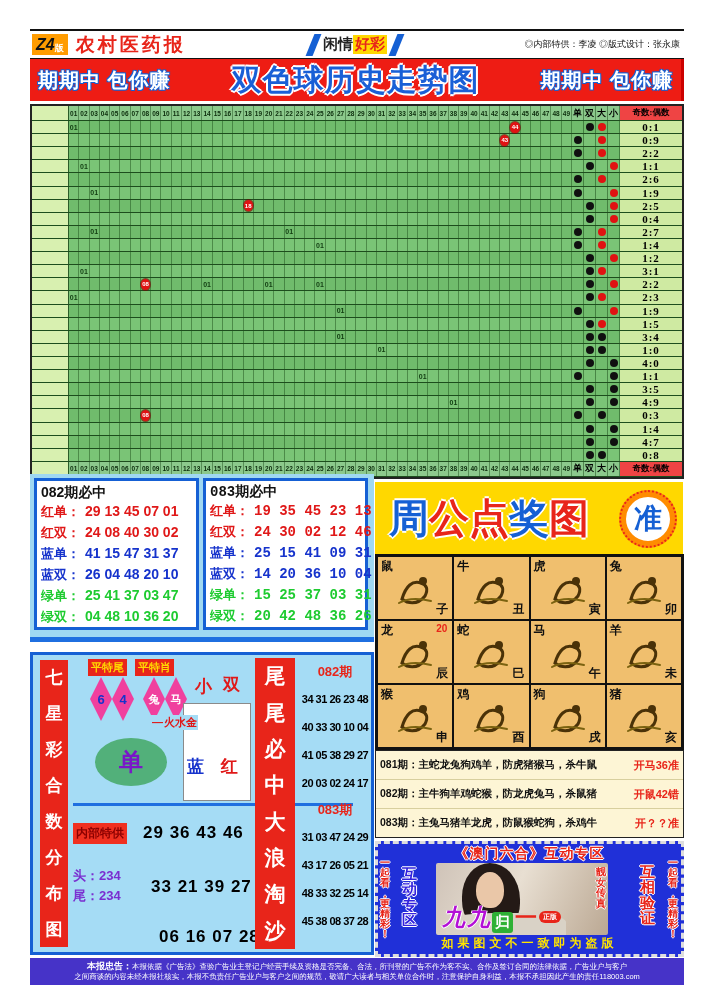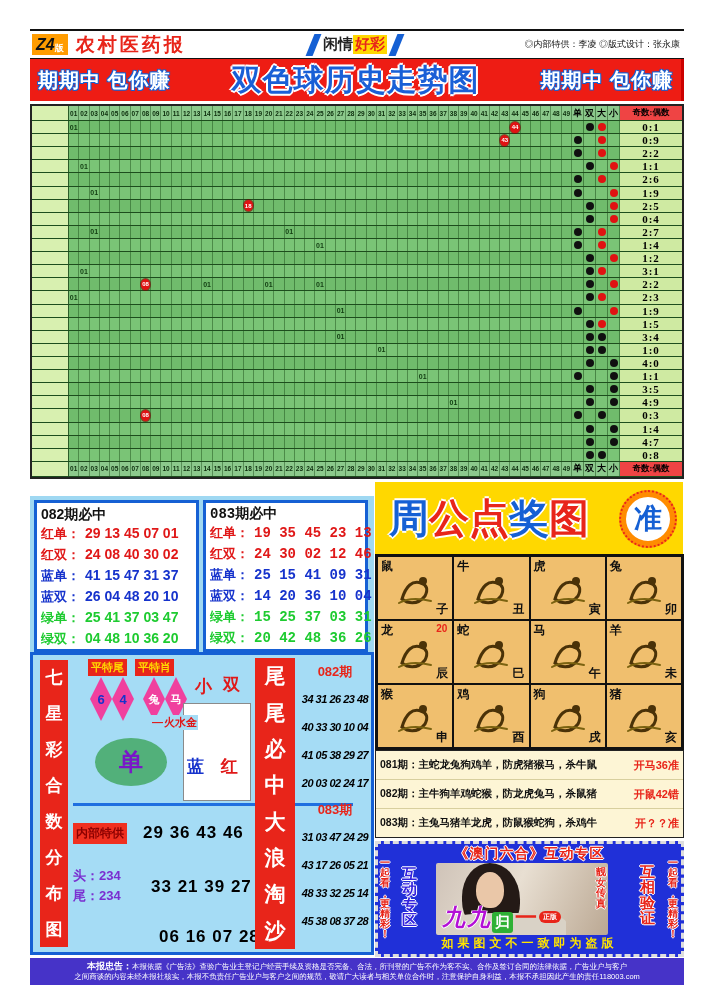--- a/index.html
+++ b/index.html
@@ -51,21 +51,21 @@
            background:#cfeaa2;font-weight:700;font-size:11px;color:#000;letter-spacing:1px;
            font-family:"Liberation Serif",serif;}
   .g-head-ratio{font-size:8.5px;letter-spacing:0;background:#ef4444;}
   .g-dot{width:8px;height:8px;border-radius:50%;}
   .g-mark{font-size:7px;font-weight:700;color:#103c10;}
   .g-ball{width:11px;height:11px;border-radius:50%;background:#e01212;color:#fff;
           font-size:6px;font-weight:700;display:flex;align-items:center;justify-content:center;
           box-shadow:0 0 0 1px rgba(120,0,0,.6);}
 
   
-  .midleft{left:30px;top:496px;width:344px;height:168px;background:#9fd8f2;
+  .midleft{left:30px;top:474px;width:344px;height:168px;background:#9fd8f2;
            border-bottom:5px solid #1f6fe0;box-sizing:border-box;}
   .npanel{position:absolute;top:4px;width:165px;height:152px;background:#fff;
           border:3px solid #1560d4;box-sizing:border-box;padding:2px 4px;}
   .npanel .t{font-size:14px;font-weight:900;color:#111;line-height:18px;}
   .nrow{display:flex;align-items:baseline;line-height:21px;white-space:nowrap;}
   .nrow .lb{font-weight:900;font-size:13px;flex:0 0 44px;}
   .nrow .vals{font-weight:900;font-size:14px;letter-spacing:0;}
   .c-red{color:#e01818;} .c-blue{color:#1633cc;} .c-green{color:#1ecb30;}
 
   
@@ -122,21 +122,21 @@
              border-radius:50%;display:flex;align-items:center;justify-content:center;}
   .greenoval span{color:#7a16c8;font-weight:900;font-size:24px;}
   .qx-divider{position:absolute;left:40px;top:148px;width:280px;height:3px;background:#1f6fe0;}
   .nb-label{position:absolute;left:40px;top:168px;background:#f03020;color:#8b0000;
             font-weight:900;font-size:12px;padding:2px 3px;}
   .bignums{position:absolute;font-weight:900;font-size:17px;color:#000;letter-spacing:1px;}
   .ht{position:absolute;color:#7a2fd0;font-weight:900;font-size:13px;}
   .ww-col{position:absolute;left:264px;top:4px;width:76px;display:flex;flex-direction:column;}
   .ww-issue{color:#e8251a;font-weight:900;font-size:13px;text-align:center;line-height:26px;}
   .ww-nums{color:#000;font-weight:900;font-size:11px;letter-spacing:-0.5px;text-align:center;
-           line-height:28px;white-space:nowrap;font-style:italic;}
+           line-height:28px;white-space:nowrap;}
 
   
   .macau{left:375px;top:841px;width:309px;height:116px;background:#2030d8;
          border:3px dashed #ddd;box-sizing:border-box;}
   .mc-title{position:absolute;left:0;right:0;top:1px;text-align:center;font-size:14px;
      font-weight:900;color:#e8251a;letter-spacing:1px;
      text-shadow:1px 0 0 #fff,-1px 0 0 #fff,0 1px 0 #fff,0 -1px 0 #fff;}
   .mc-vert{position:absolute;display:flex;flex-direction:column;align-items:center;
            font-weight:900;line-height:1.02;}
   .mc-red{color:#e8251a;text-shadow:1px 0 0 #fff,-1px 0 0 #fff,0 1px 0 #fff,0 -1px 0 #fff;}

